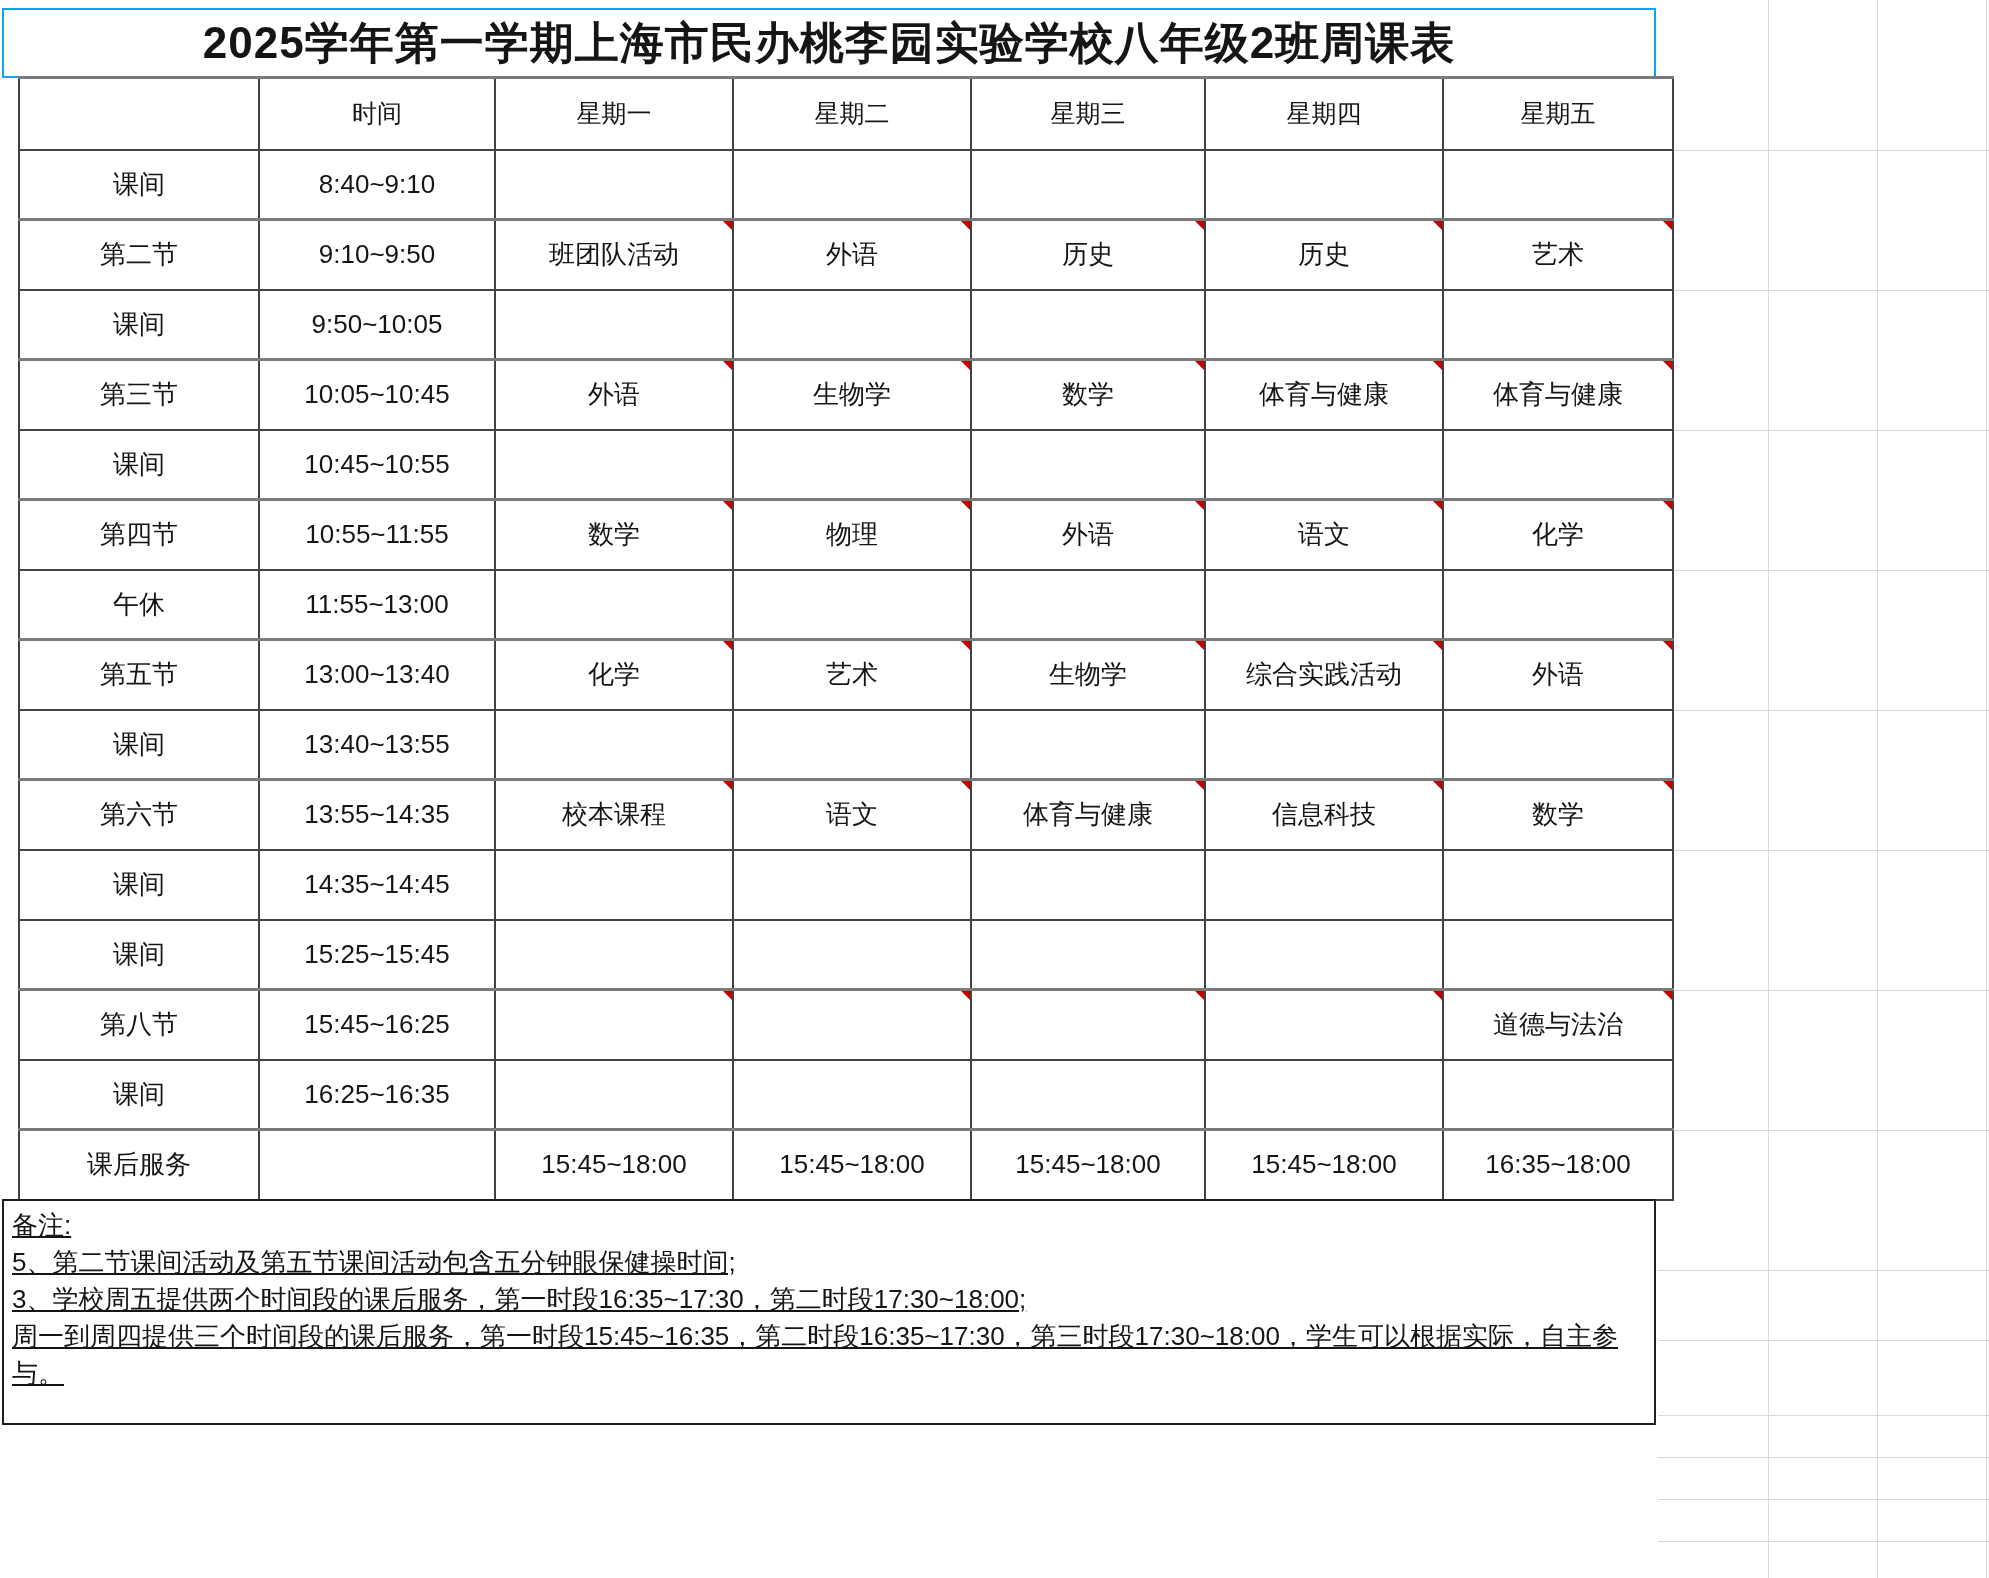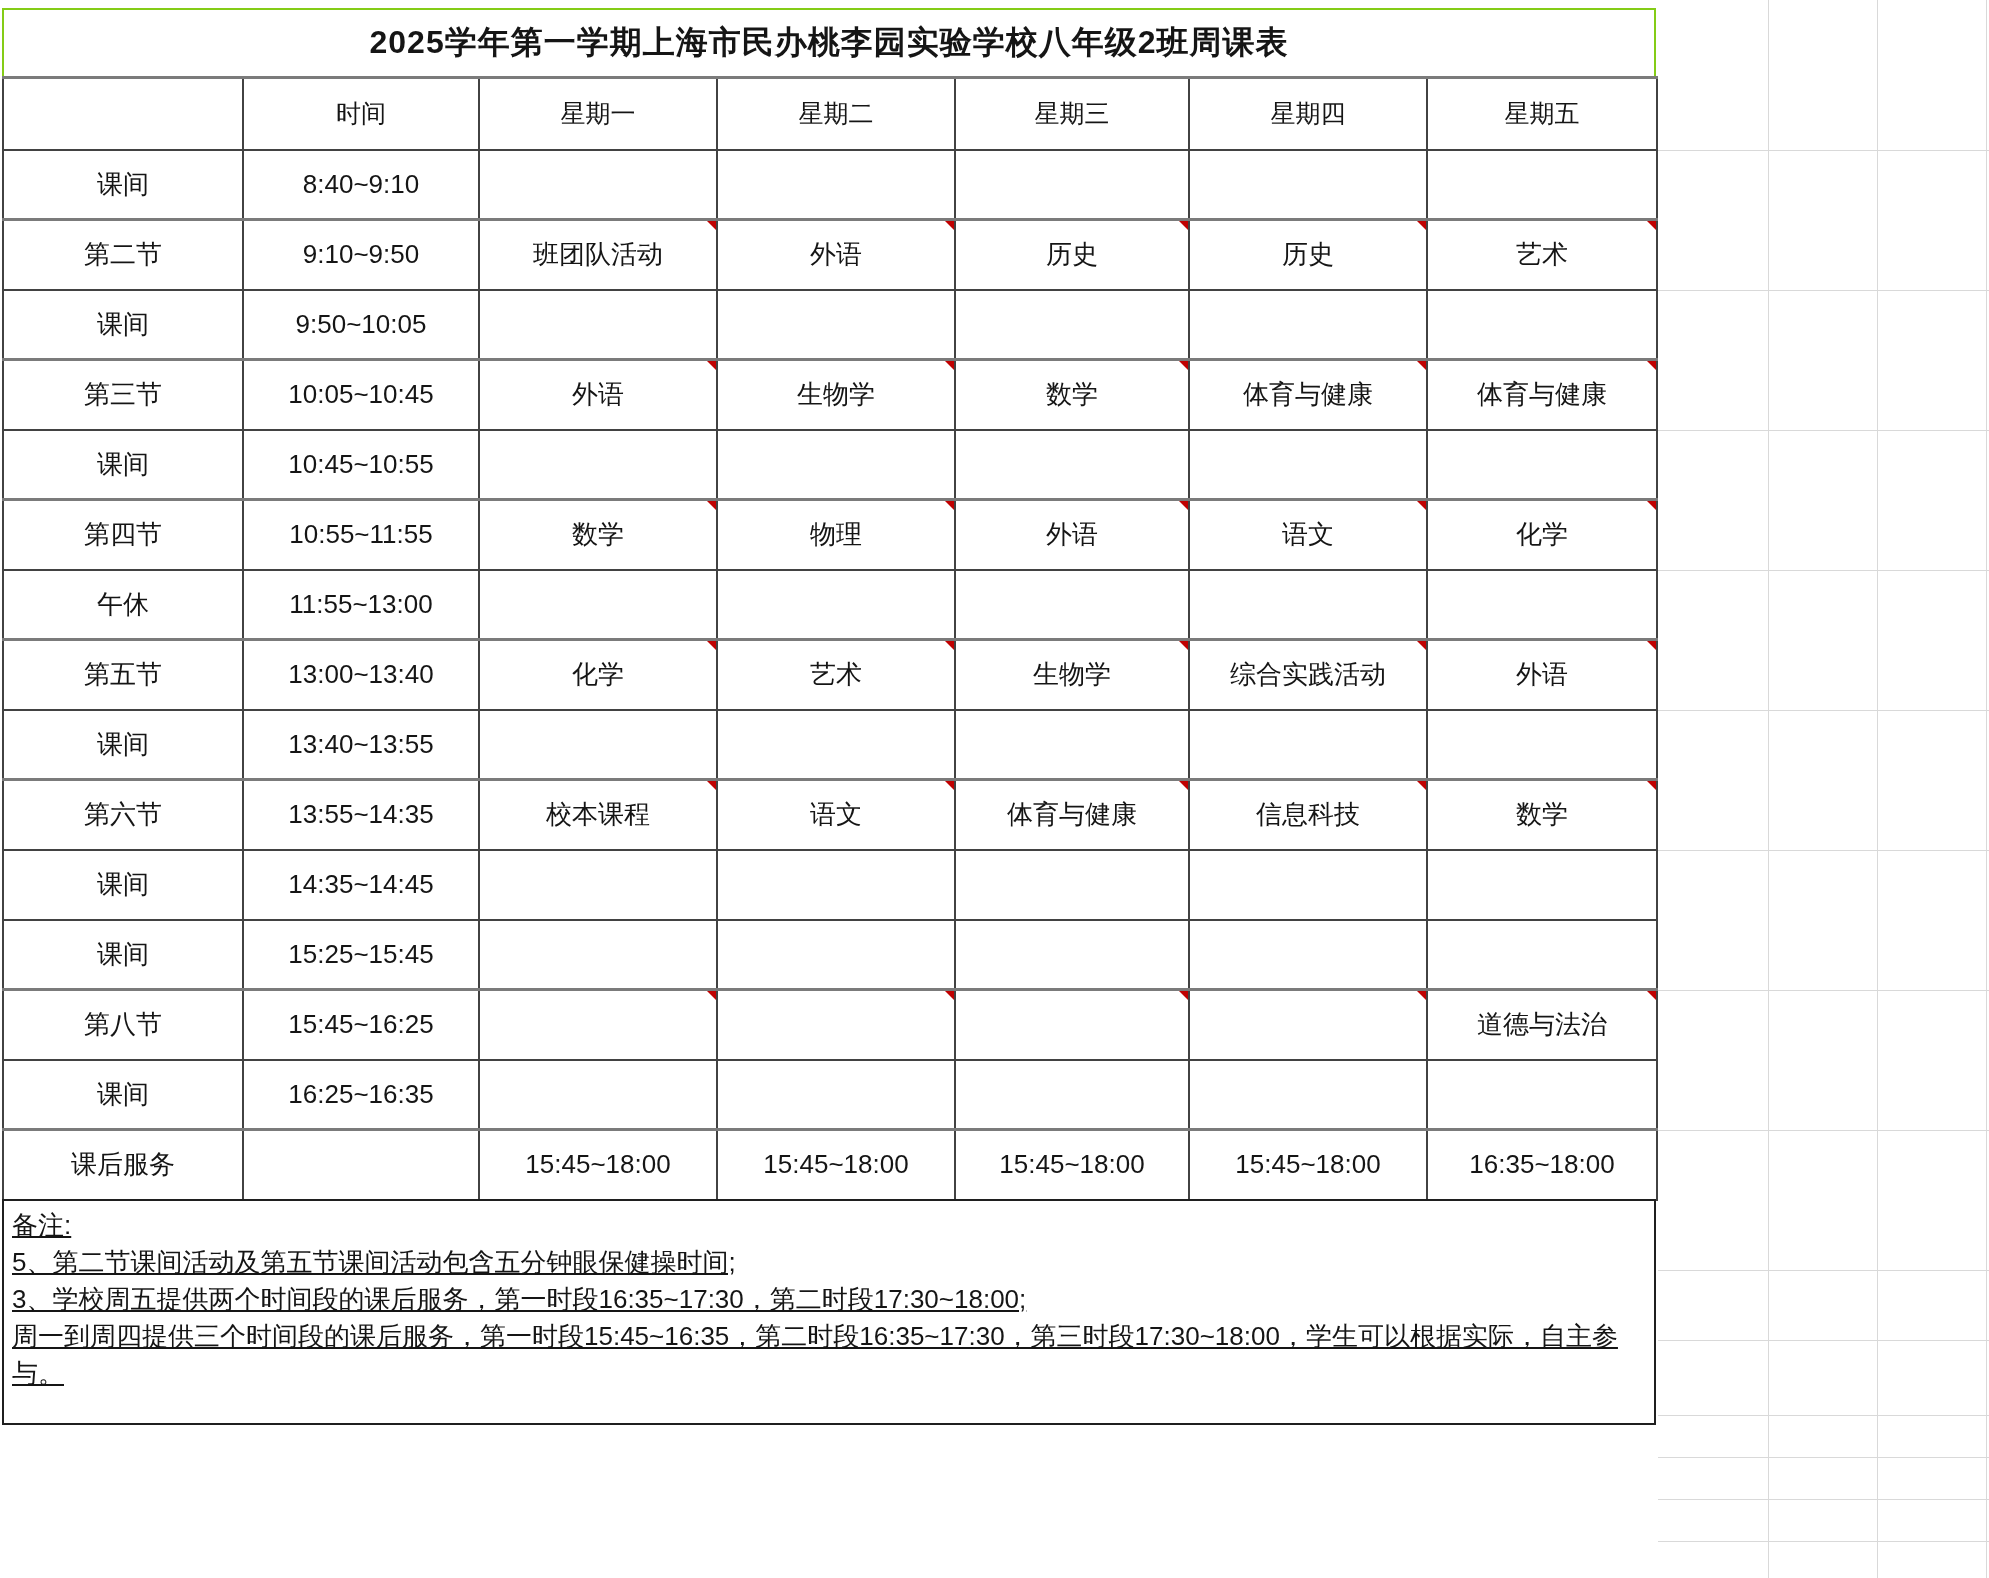--- a/index.html
+++ b/index.html
@@ -14,31 +14,32 @@
 
   
   .vgrid{position:absolute;top:0;width:1px;height:1578px;background:#d9d9d9;}
   .hgrid{position:absolute;left:1658px;width:331px;height:1px;background:#d9d9d9;}
 
   .sheet{position:absolute;left:2px;top:8px;width:1654px;}
 
   .title-box{
     box-sizing:border-box;
     width:1654px;height:70px;
-    border:2px solid #84cc16;
+    border:2px solid #0ea5e9;
     display:flex;align-items:center;justify-content:center;
-    font-size:32px;font-weight:bold;letter-spacing:1px;
+    font-size:44px;font-weight:bold;letter-spacing:1px;
   }
 
   table.timetable{
     border-collapse:collapse;
     table-layout:fixed;
     width:1654px;
     margin-top:-2px;
     border:2px solid #404040;
+    margin-left:16px;
   }
   table.timetable td,table.timetable th{
     box-sizing:border-box;
     border:2px solid #424242;
     text-align:center;vertical-align:middle;
     font-weight:normal;
     padding:0;
     position:relative;
     overflow:hidden;
   }

